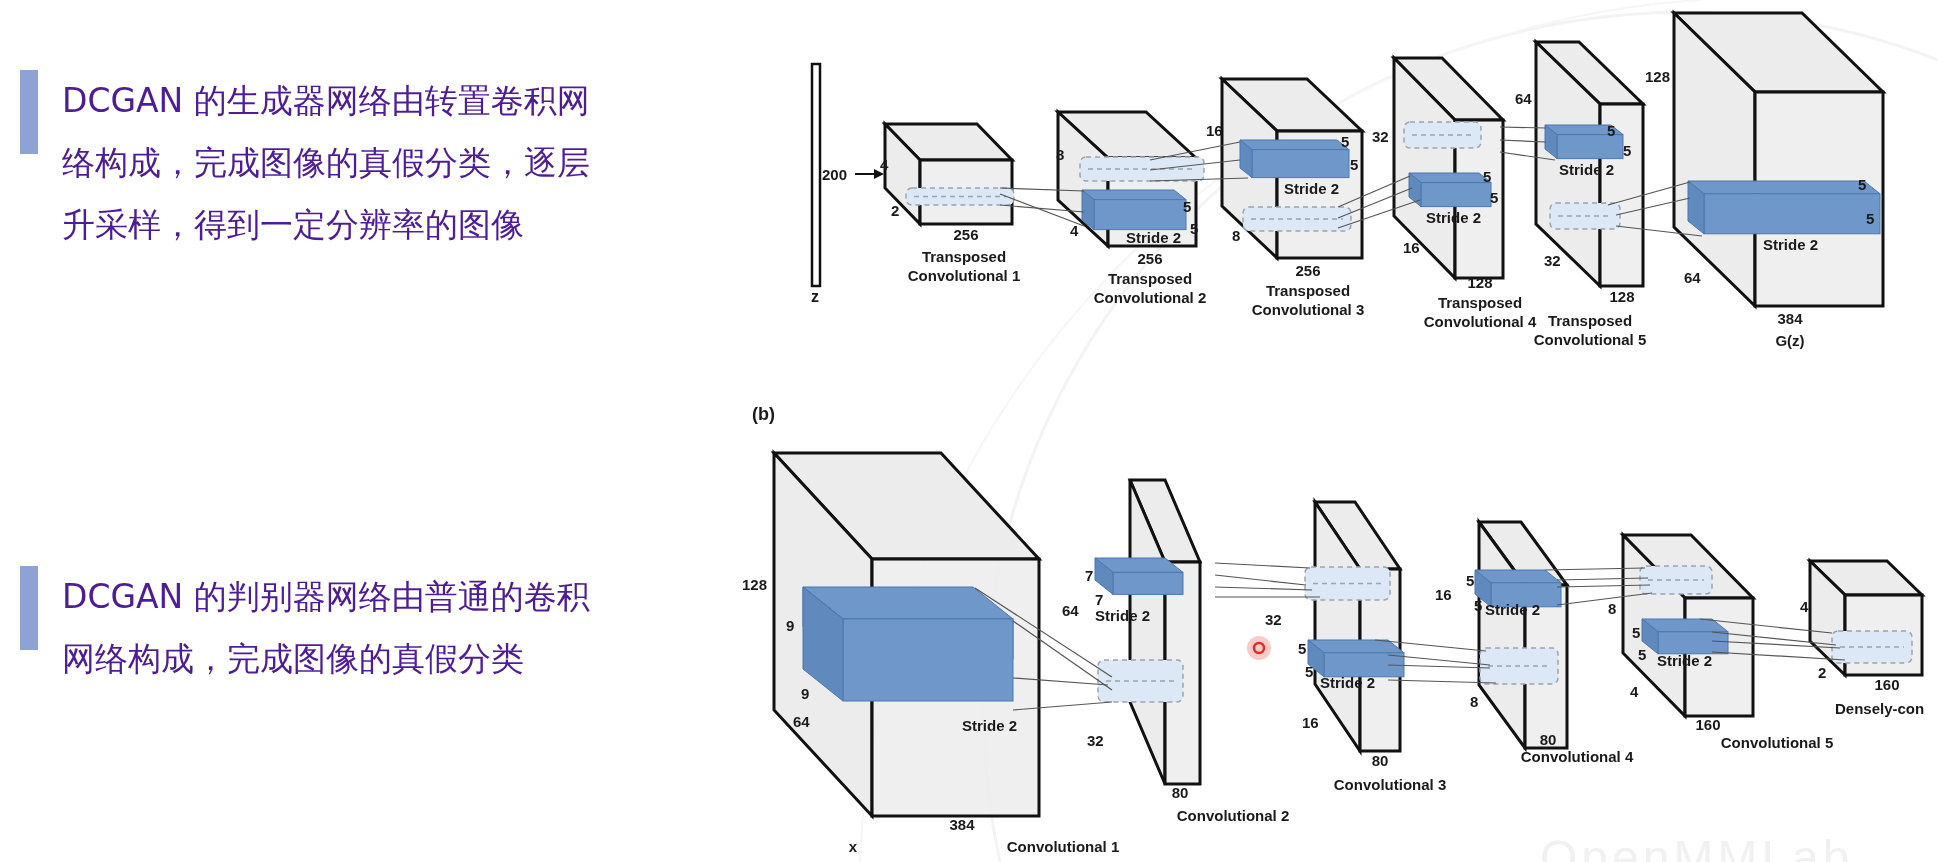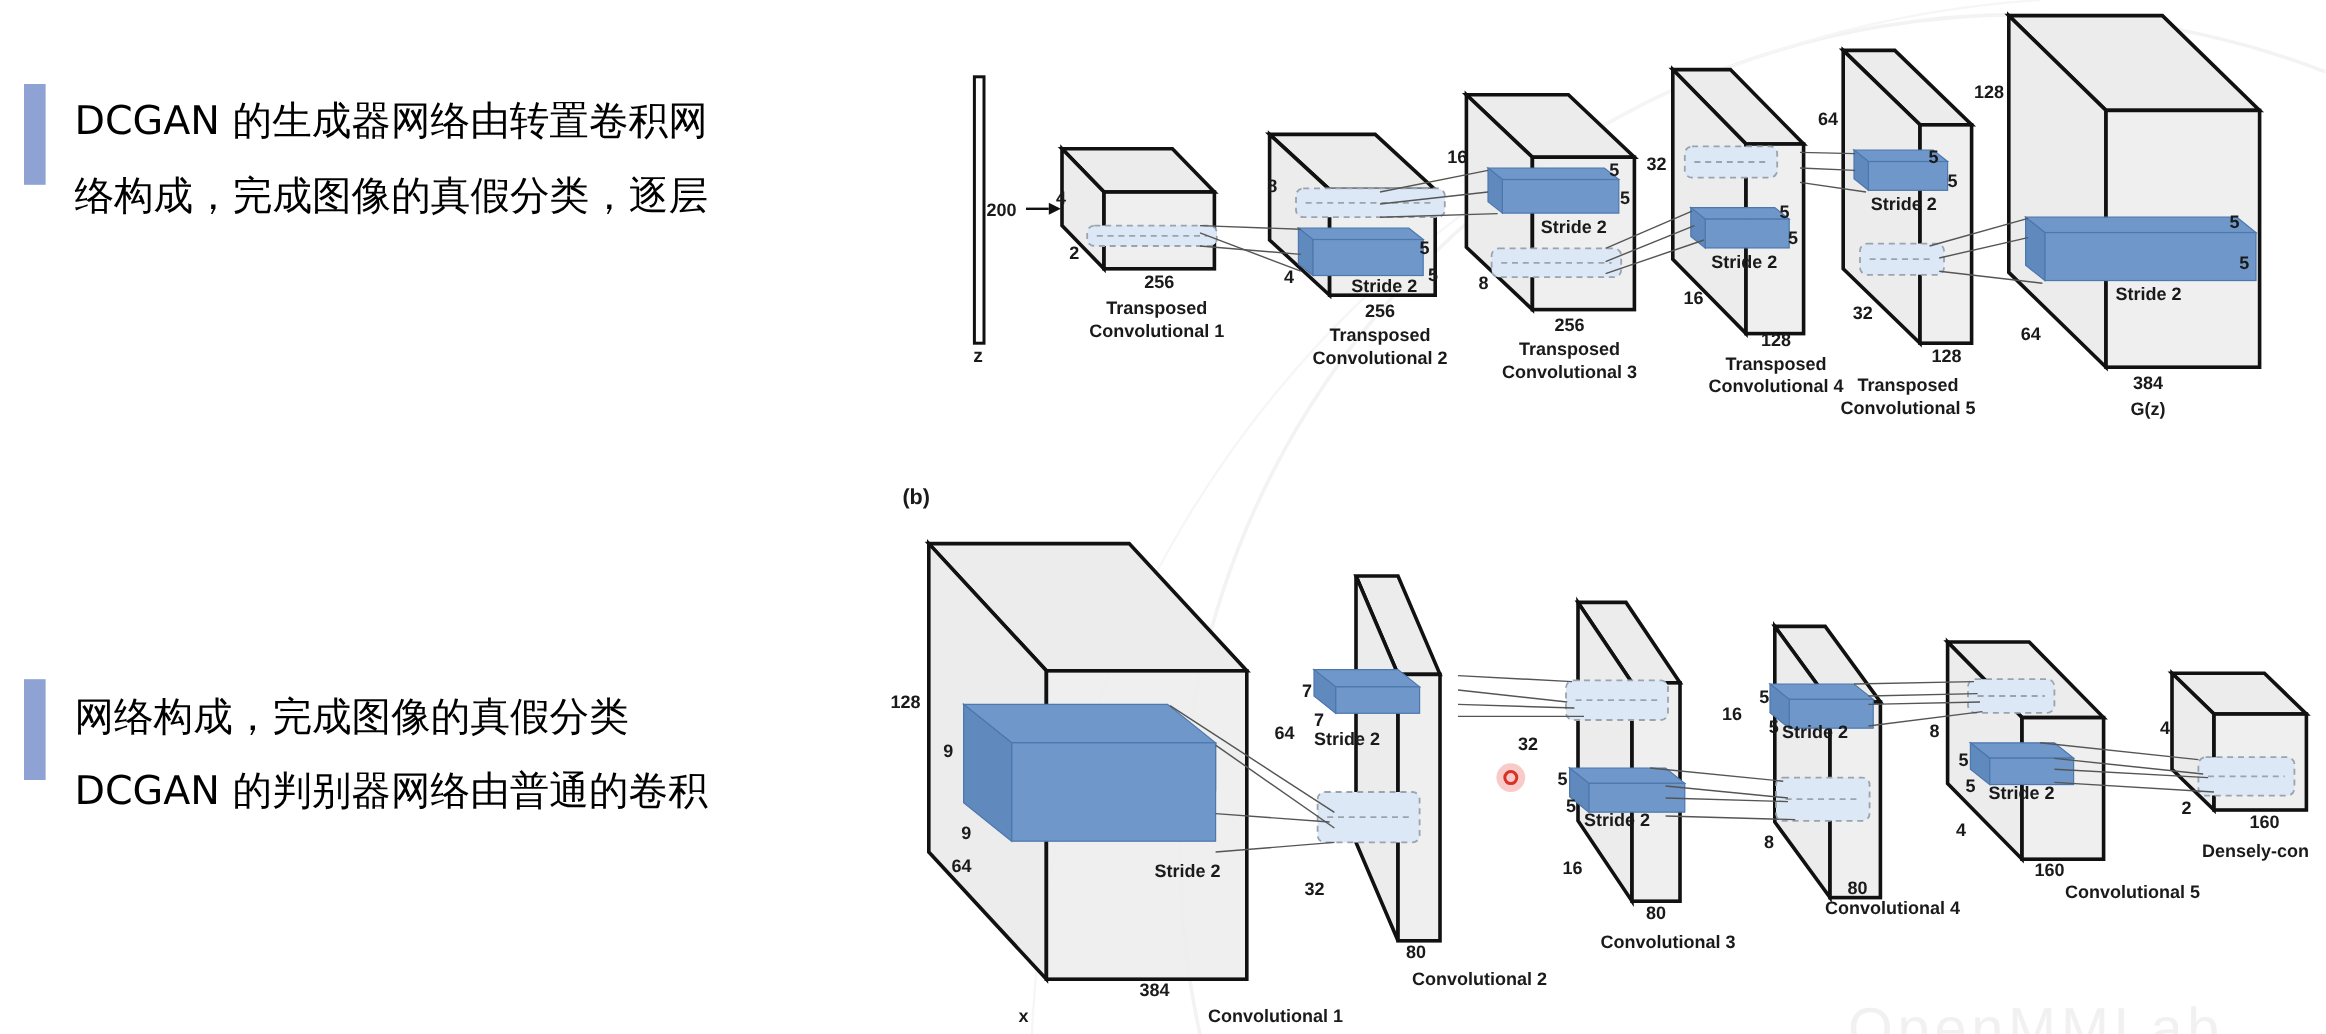--- a/index.html
+++ b/index.html
@@ -6,21 +6,21 @@
   body {
     width: 1938px; height: 862px; overflow: hidden; position: relative;
     background: #ffffff;
     font-family: "DejaVu Sans", "Liberation Sans", sans-serif;
   }
   .bg-arc { position: absolute; inset: 0; pointer-events: none; }
   .bullet { position: absolute; left: 20px; }
   .bullet .bar { position: absolute; left: 0; top: 0; width: 18px; background: #8ea2d3; }
   .bullet .text {
     position: absolute; left: 42px; top: 0;
-    font-size: 33px; line-height: 62px; color: #000000;
+    font-size: 33px; line-height: 62px; color: #4c1d95;
     font-family: "DejaVu Sans", sans-serif; white-space: nowrap;
   }
   #bullet-1 { top: 70px; }
   #bullet-1 .bar { height: 84px; }
   #bullet-2 { top: 566px; }
   #bullet-2 .bar { height: 84px; }
   #diagram { position: absolute; left: 0; top: 0; }
   .lbl { font-family: "Liberation Sans", sans-serif; font-weight: bold; fill: #1a1a1a; }
   .wm { position: absolute; left: 1540px; top: 830px; font-family: "Liberation Sans", sans-serif;
         font-size: 48px; color: #f1f1f1; letter-spacing: 4px; white-space: nowrap; }
@@ -31,28 +31,29 @@
 <svg class="bg-arc" width="1938" height="862">
   <path d="M 1000 862 A 700 700 0 0 1 1938 60" fill="none" stroke="#f3f3f3" stroke-width="3"></path>
   <path d="M 860 862 A 900 900 0 0 1 1700 0" fill="none" stroke="#f6f6f6" stroke-width="2"></path>
 </svg>
 
 <div class="bullet" id="bullet-1">
   <div class="bar"></div>
   <div class="text">
     <div>DCGAN 的生成器网络由转置卷积网</div>
     <div>络构成，完成图像的真假分类，逐层</div>
+    <div>升采样，得到一定分辨率的图像</div>
   </div>
 </div>
 
 <div class="bullet" id="bullet-2">
   <div class="bar"></div>
   <div class="text">
+    <div>DCGAN 的判别器网络由普通的卷积</div>
     <div>网络构成，完成图像的真假分类</div>
-    <div>DCGAN 的判别器网络由普通的卷积</div>
   </div>
 </div>
 
 <svg id="diagram" width="1938" height="862">
     <rect x="812" y="64" width="8" height="222" fill="#fff" stroke="#111" stroke-width="2.5"></rect>
     <text x="811" y="302" font-size="16" class="lbl" text-anchor="start">z</text>
     <text x="822" y="180" font-size="15" class="lbl" text-anchor="start">200</text>
     <line x1="855" y1="174" x2="874" y2="174" stroke="#111" stroke-width="2"></line>
     <polygon points="874,169 884,174 874,179" fill="#111"></polygon>
     <polygon points="885,124 977,124 1012,160 920,160" fill="#ececec" stroke="#111111" stroke-width="3"></polygon>

